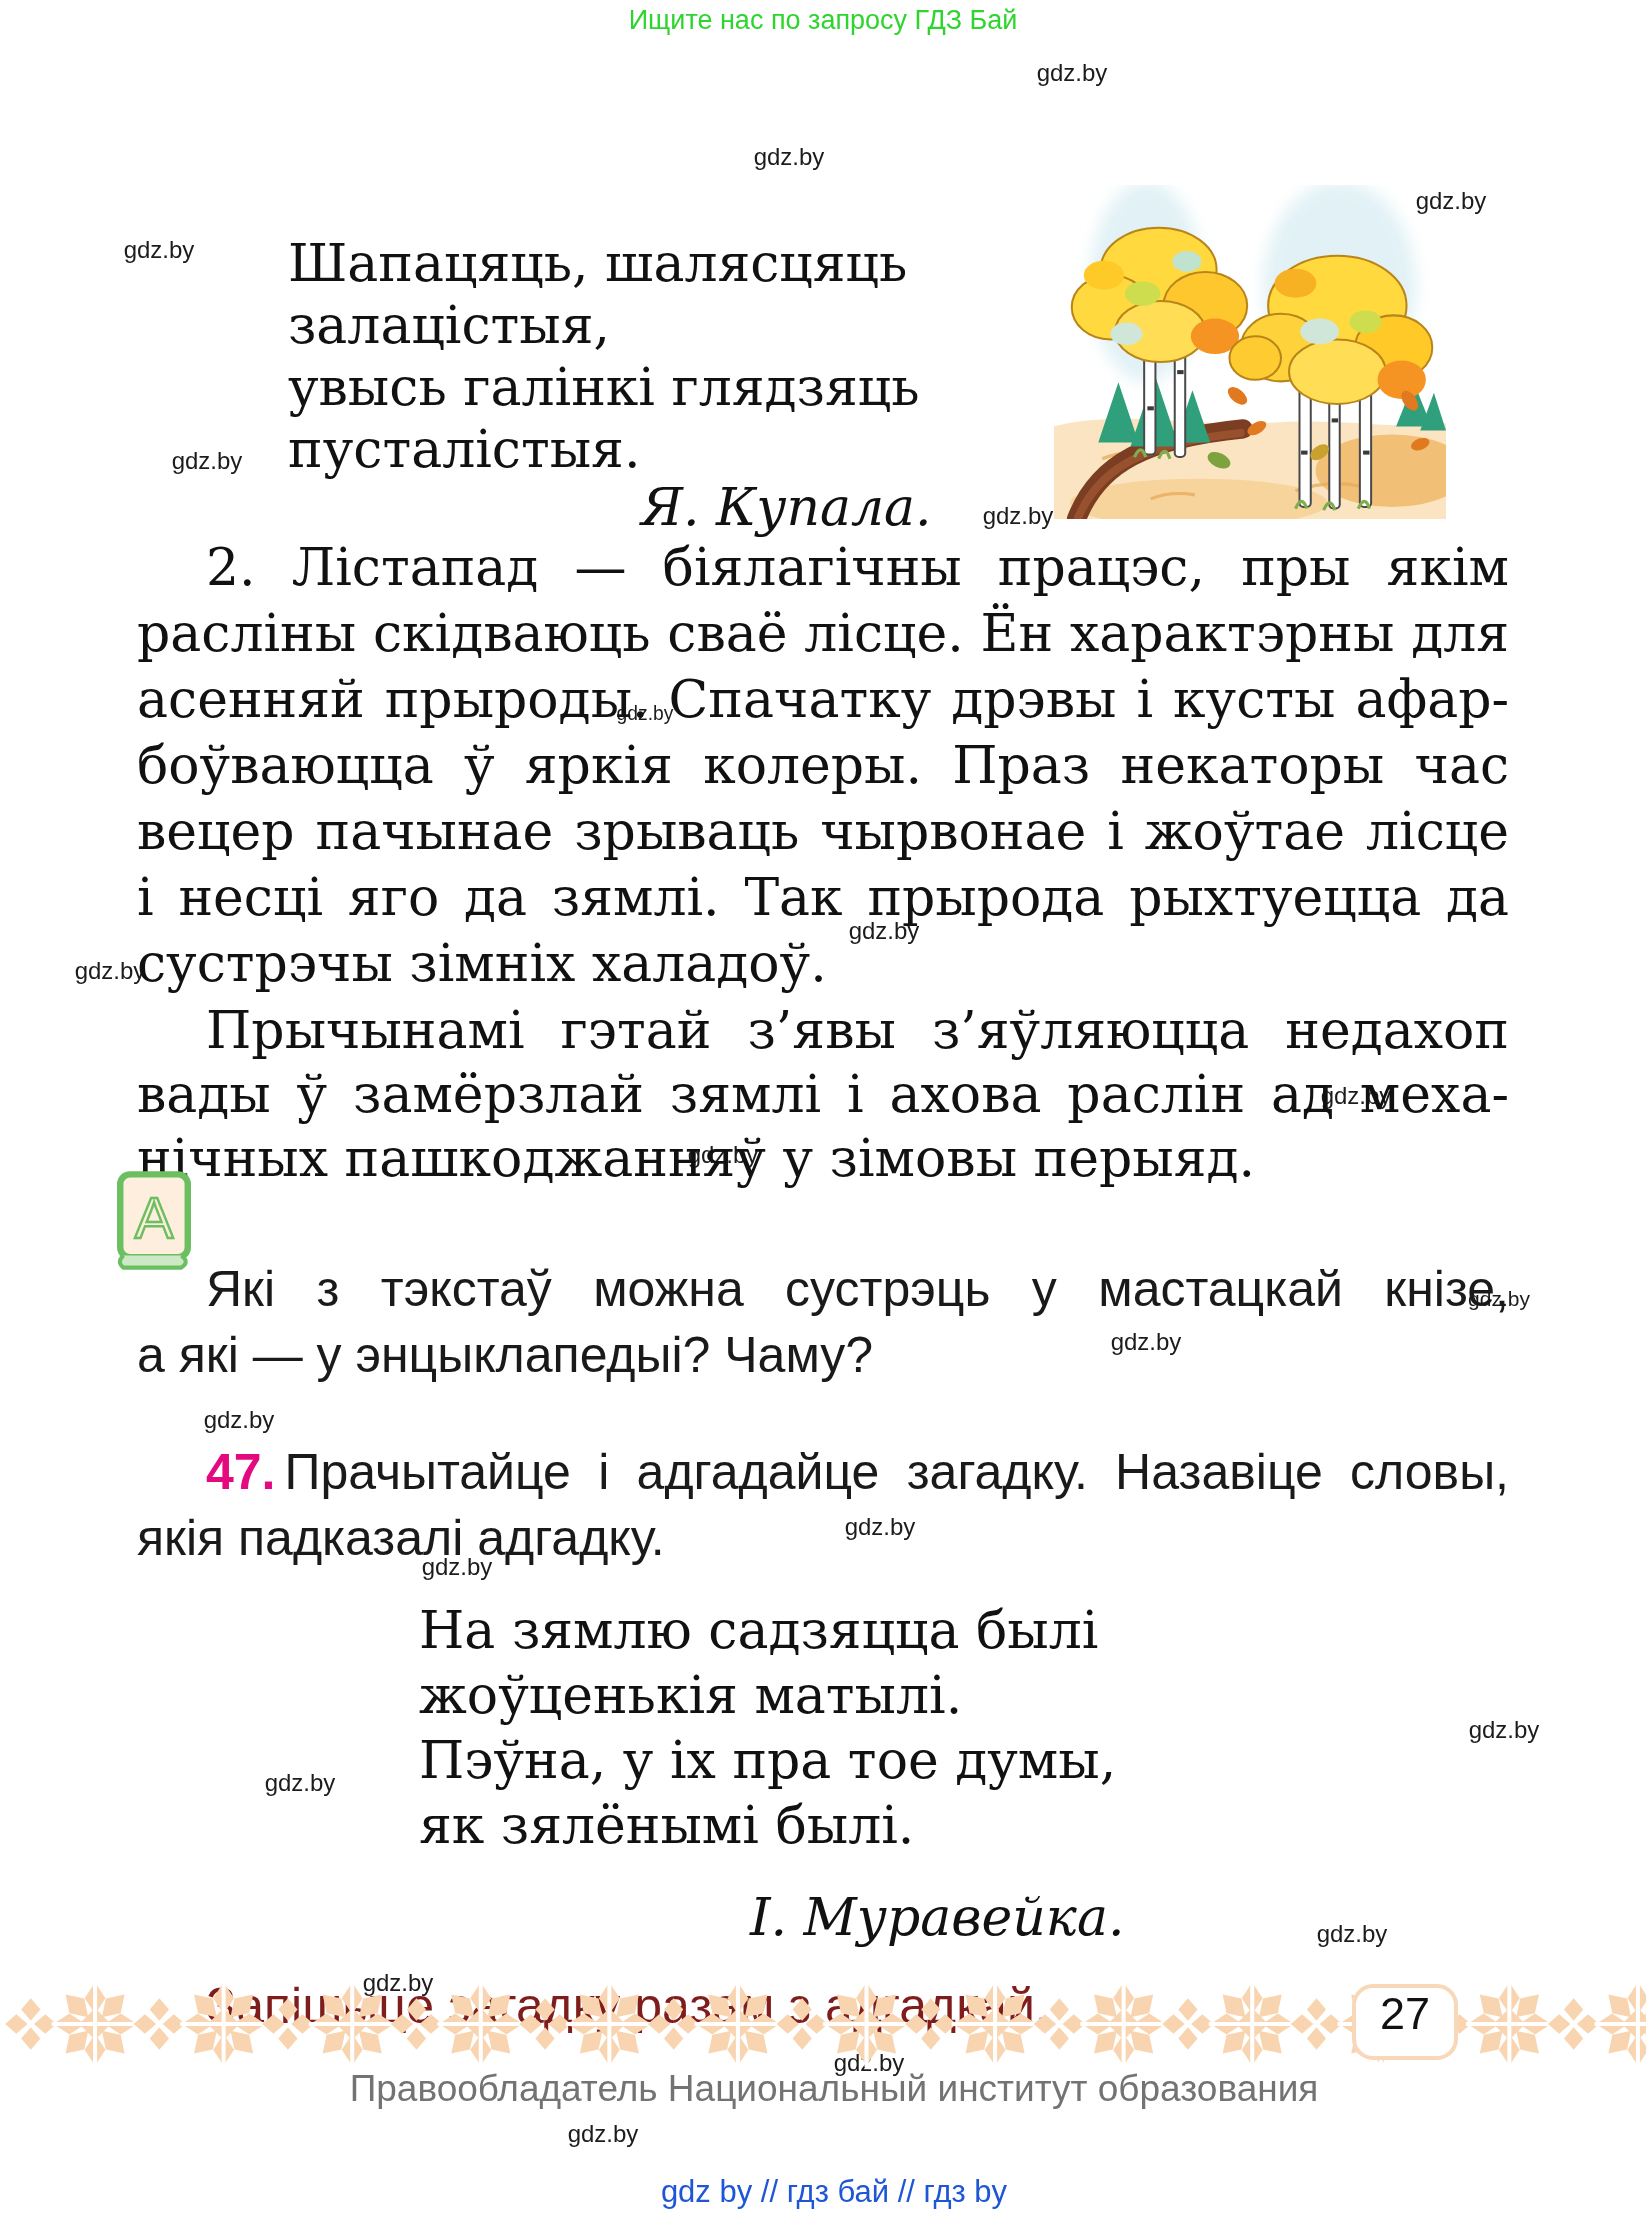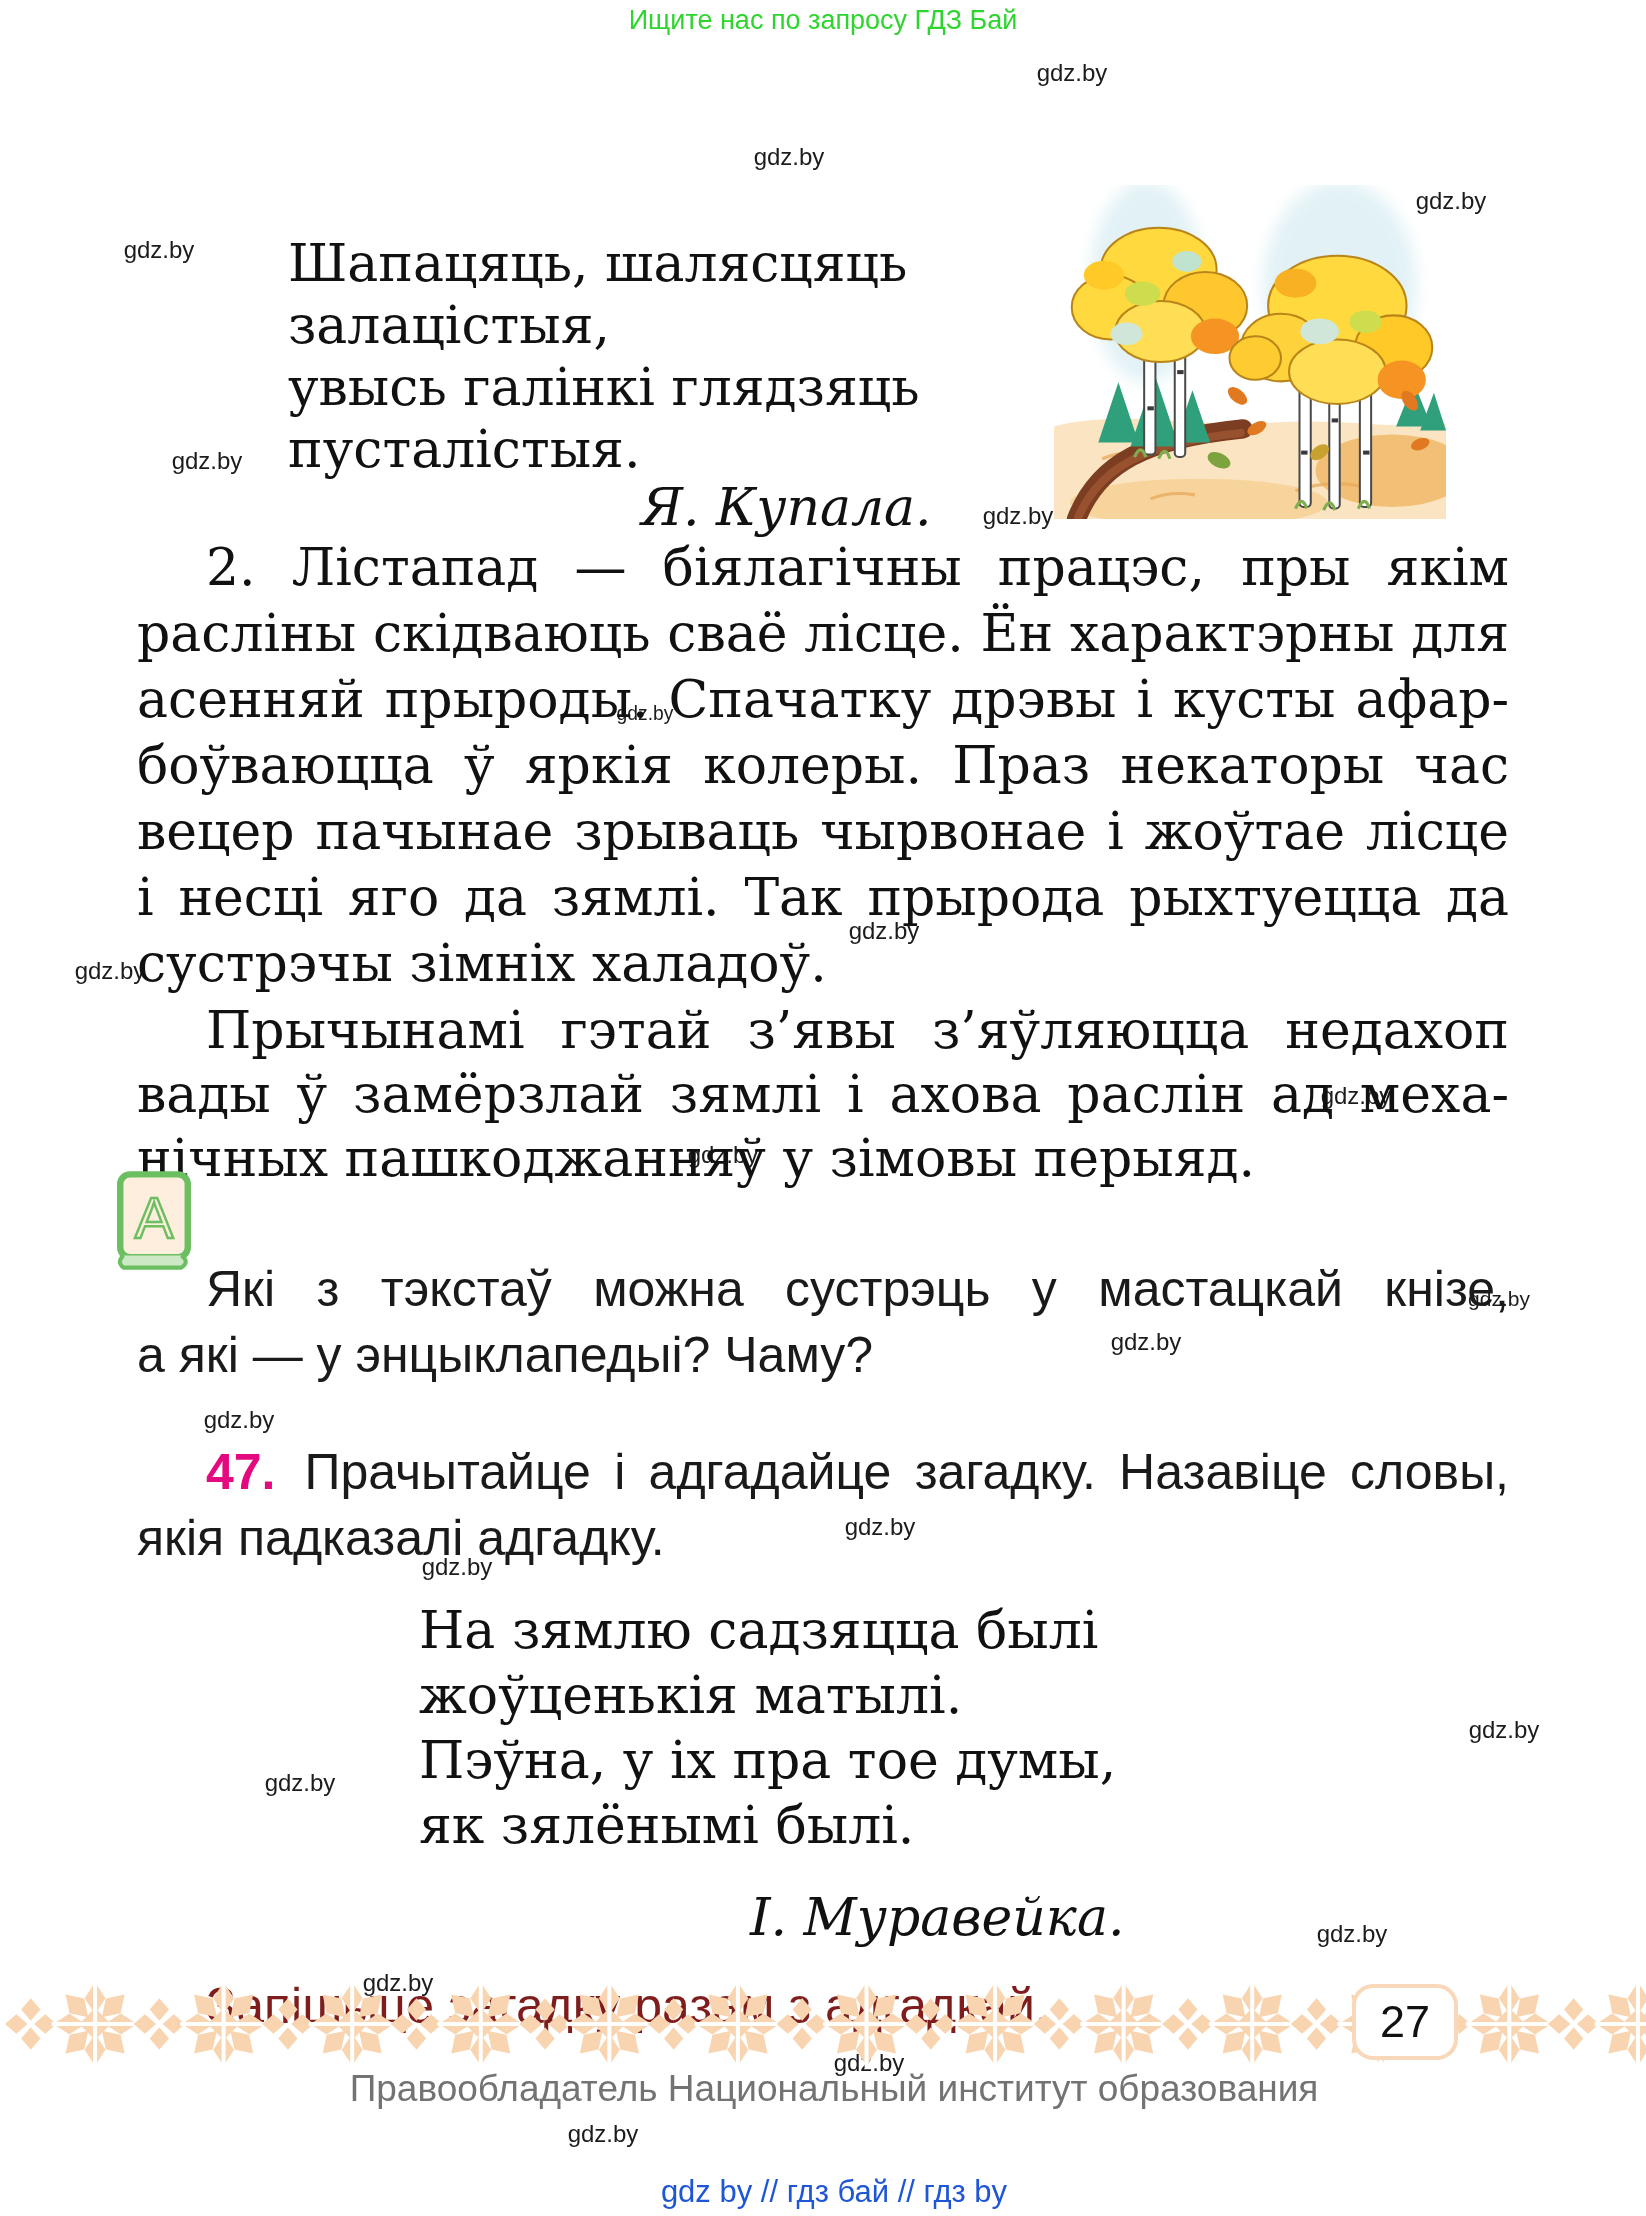--- a/index.html
+++ b/index.html
@@ -32,33 +32,33 @@
   
   .dict-icon { position:absolute; left:113px; top:1170px; }
   .dict-text { position:absolute; left:208px; top:1178px; font-size:52px; }
   .dict-term { font-weight:bold; }
 
   
   .sansblock { position:absolute; left:137px; width:1372px; font-family:"Liberation Sans", sans-serif;
                font-size:50px; line-height:66px; color:#1a1a1a; }
   .question { top:1256px; }
   .exercise { top:1439px; }
-  .ex-num { color:#e5097f; font-weight:bold; margin-right:29px; }
+  .ex-num { color:#e5097f; font-weight:bold; margin-right:9px; }
 
   
   .riddle { position:absolute; left:419px; top:1598px; font-size:52px; line-height:65px; }
   .riddle-author { position:absolute; left:750px; top:1859px; font-size:52px; font-style:italic;margin-top:28px; }
 
   .task { position:absolute; left:206px; top:1933px; font-family:"Liberation Sans", sans-serif;
           font-size:50px; color:#7f1d1d;margin-top:44px; }
 
   
   .ornament { position:absolute; left:0; top:1979px; }
   .pagebox { position:absolute; left:1352px; top:1984px; width:98px; height:68px; background:#fff;
-             border:4px solid #f8d8b8; border-radius:21px; display:flex; align-items:center; justify-content:center;
+             border:4px solid #f8d8b8; border-radius:21px; display:flex; align-items:flex-start; justify-content:center;
              font-family:"Liberation Sans", sans-serif; font-size:45px; color:#111; }
   .copyright { position:absolute; left:834px; top:2068px; transform:translateX(-50%);
                font-family:"Liberation Sans", sans-serif; font-size:37px; color:#737373; white-space:nowrap; }
   .links { position:absolute; left:834px; top:2174px; transform:translateX(-50%);
            font-family:"Liberation Sans", sans-serif; font-size:31px; color:#1e56d6; white-space:nowrap; }
 </style>
 </head>
 <body>
 
 <div class="page">

